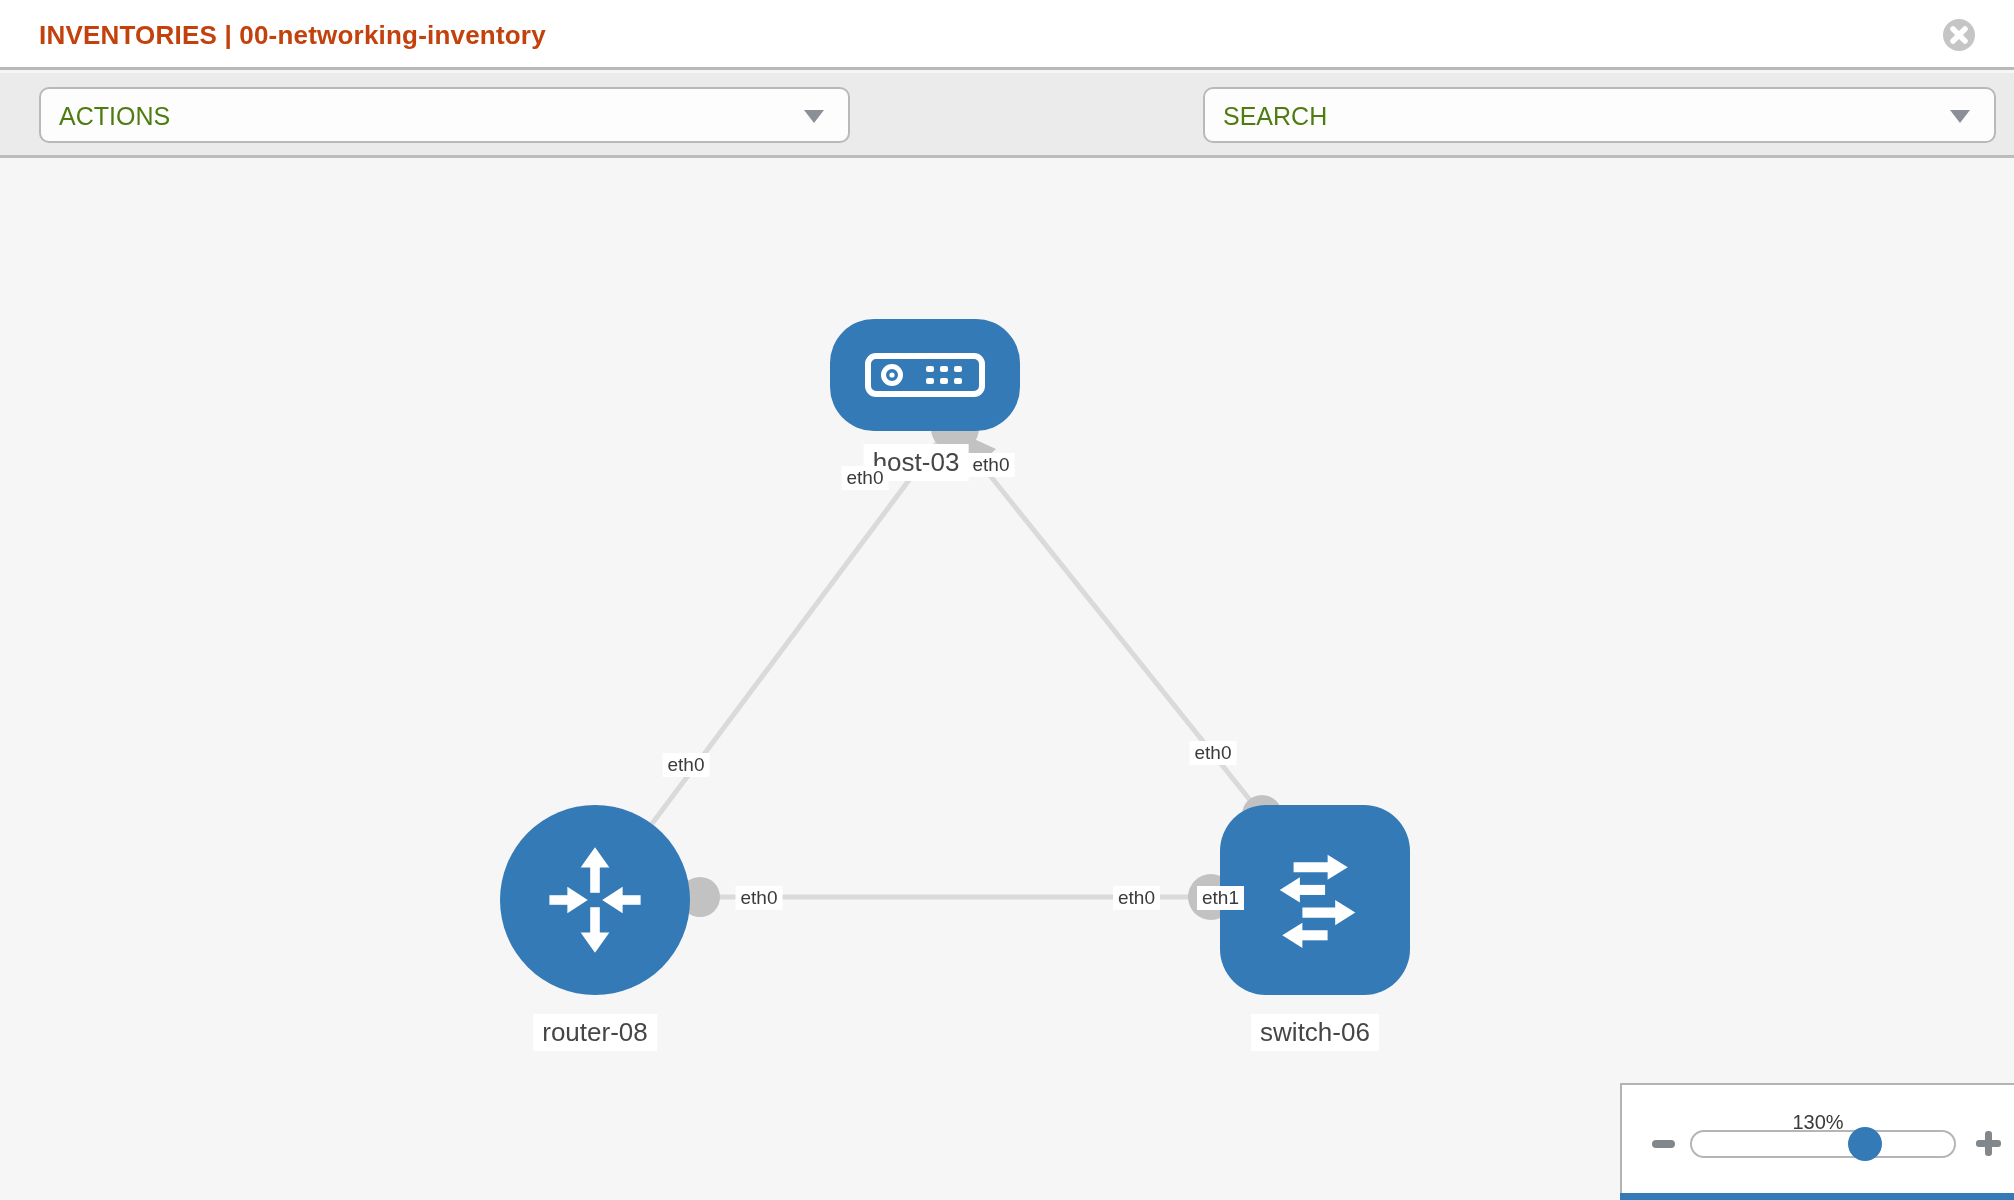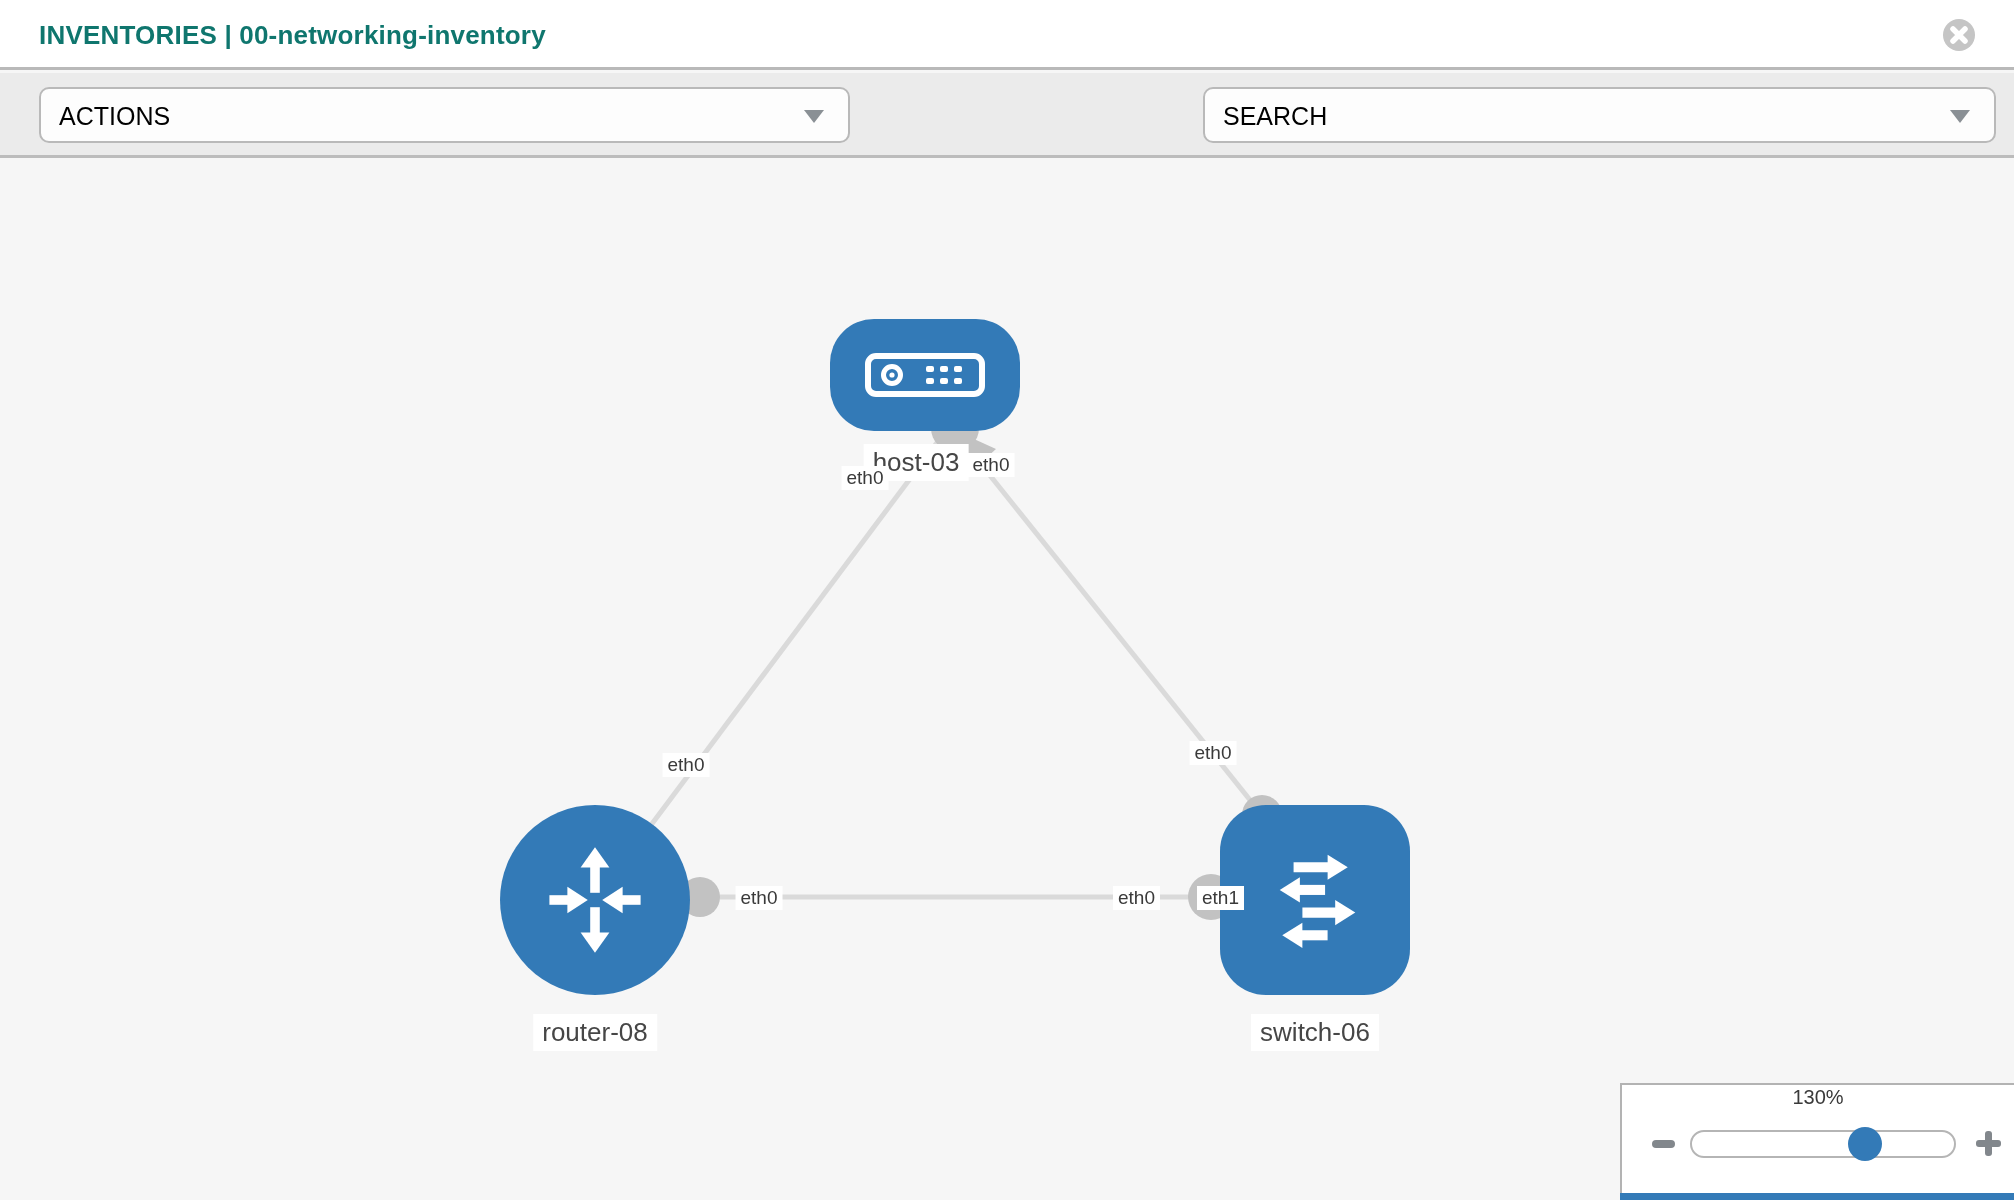--- a/index.html
+++ b/index.html
@@ -4,31 +4,31 @@
 <style>
   * { margin:0; padding:0; box-sizing:border-box; }
   html,body { width:2014px; height:1200px; }
   body { font-family:"Liberation Sans","DejaVu Sans",sans-serif; background:#fff; }
   #app { position:relative; width:2014px; height:1200px; overflow:hidden; background:#f6f6f6; }
 
   
   .header { position:absolute; left:0; top:0; width:2014px; height:70px;
             background:#ffffff; border-bottom:3px solid #b9b9b9; }
   .header-title { position:absolute; left:39px; top:20px; font-size:26px; font-weight:bold;
-                  color:#0f766e; letter-spacing:0.2px; }
+                  color:#c2410c; letter-spacing:0.2px; }
   .close-btn { position:absolute; left:1942px; top:18px; width:34px; height:34px; cursor:pointer; }
 
   
   .toolbar { position:absolute; left:0; top:73px; width:2014px; height:85px;
              background:#ebebeb; border-bottom:3px solid #bcbcbc; }
   .dropdown { position:absolute; top:14px; height:56px; background:#fdfdfd;
               border:2px solid #b9b9b9; border-radius:10px; cursor:pointer; }
   .dropdown-actions { left:39px; width:811px; }
   .dropdown-search  { left:1203px; width:793px; }
-  .dropdown-label { position:absolute; left:18px; top:13px; font-size:25px; color:#000000; }
+  .dropdown-label { position:absolute; left:18px; top:13px; font-size:25px; color:#4d7c0f; }
   .caret { position:absolute; right:24px; top:21px; width:0; height:0;
            border-left:10px solid transparent; border-right:10px solid transparent;
            border-top:13px solid #8a9095; }
   .tool-icon { position:absolute; top:95px; width:38px; height:38px; cursor:pointer; }
   .tool-icon.wrench { left:1046px; }
   .tool-icon.key    { left:1116px; }
 
   
   .canvas { position:absolute; left:0; top:158px; width:2014px; height:1042px; background:#f6f6f6; }
   .links-svg { position:absolute; left:0; top:0; width:2014px; height:1042px; }
@@ -41,21 +41,21 @@
 
   .node-label { position:absolute; transform:translateX(-50%); background:#ffffff;
                 color:#464646; font-size:26px; padding:3px 9px; white-space:nowrap; }
   .eth-label  { position:absolute; background:#ffffff; color:#3a3a3a; font-size:19px;
                 padding:1px 5px; white-space:nowrap; line-height:22px; }
   .eth-center { transform:translateX(-50%); }
 
   
   .zoom-panel { position:absolute; left:1620px; top:925px; width:394px; height:117px;
                 background:#ffffff; border-top:2px solid #b3b3b3; border-left:2px solid #b3b3b3; }
-  .zoom-level { display:block; width:100%; text-align:center; margin-top:1px;
+  .zoom-level { display:block; width:100%; text-align:center; margin-top:26px;
                 font-size:20px; color:#3a3a3a; }
   .zoom-minus { position:absolute; left:30px; top:55px; width:23px; height:8px;
                 background:#82878c; border-radius:4px; cursor:pointer; }
   .zoom-plus  { position:absolute; left:354px; top:46px; width:25px; height:25px; cursor:pointer; }
   .zoom-plus::before { content:""; position:absolute; left:0; top:9px; width:25px; height:7px;
                 background:#82878c; border-radius:3px; }
   .zoom-plus::after  { content:""; position:absolute; left:9px; top:0; width:7px; height:25px;
                 background:#82878c; border-radius:3px; }
   .zoom-track { position:absolute; left:68px; top:45px; width:266px; height:28px;
                 background:#fff; border:2px solid #b5b5b5; border-radius:14px; cursor:pointer; }

